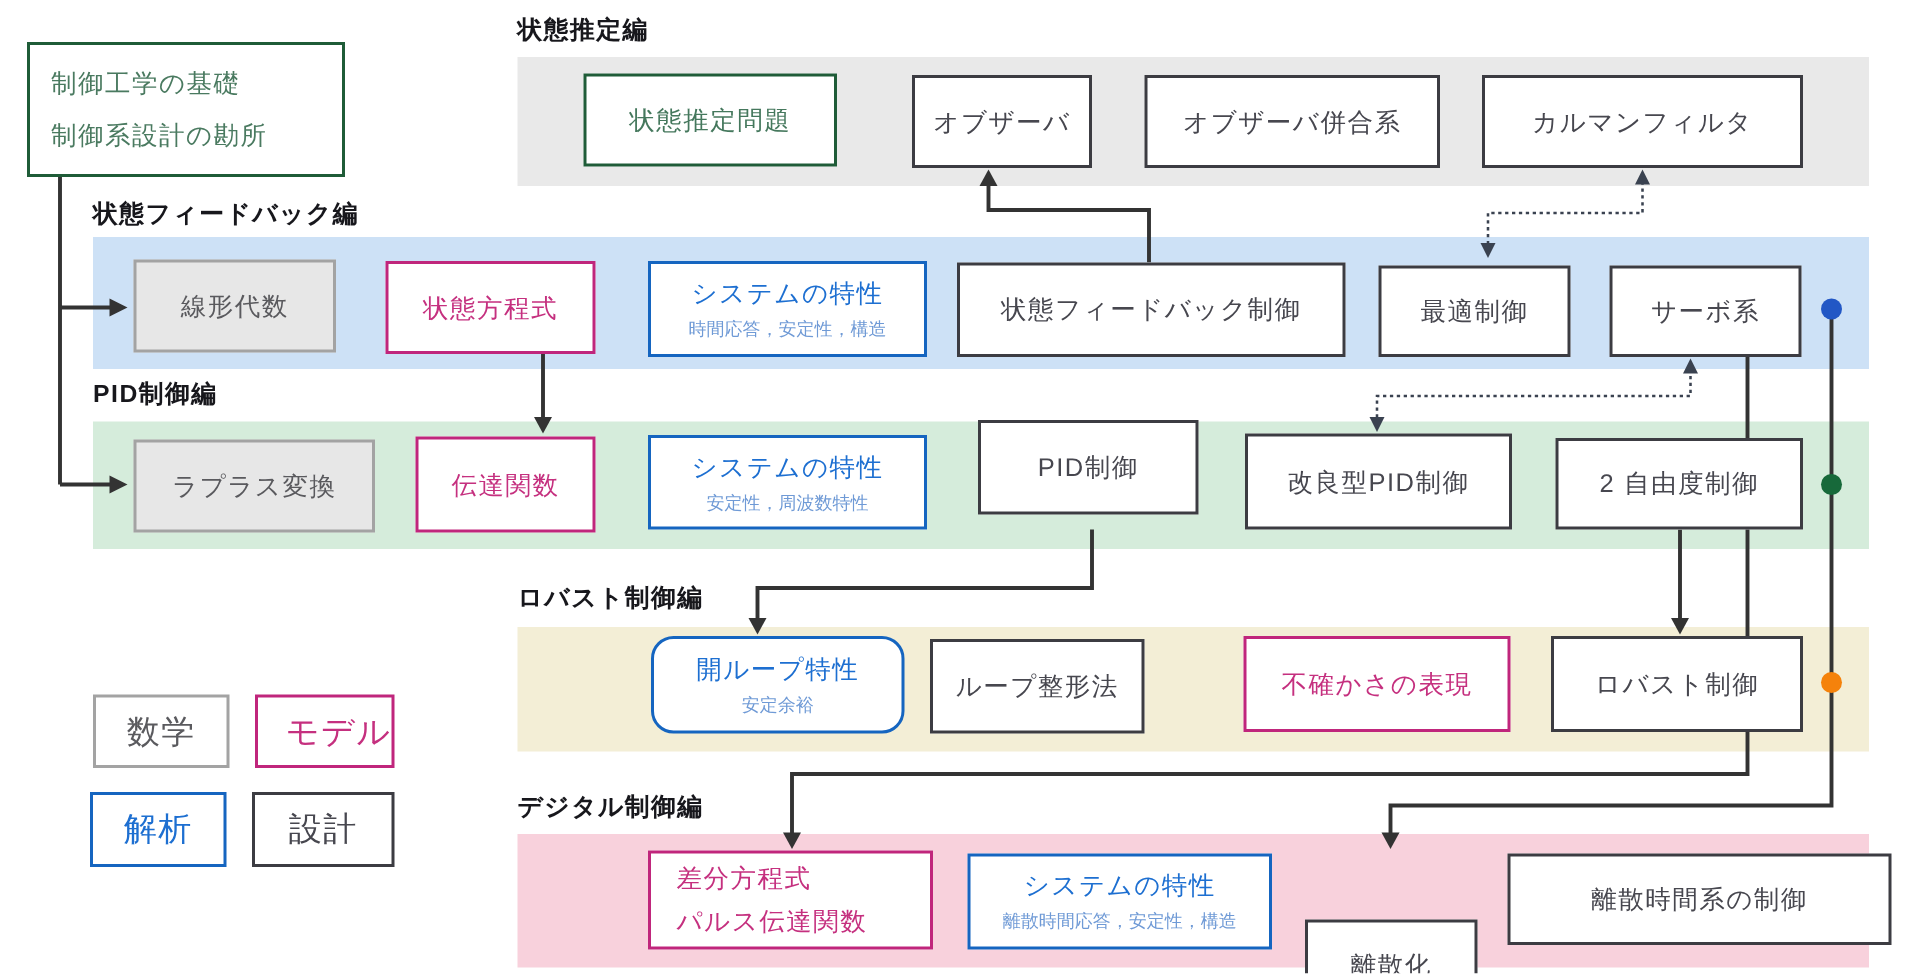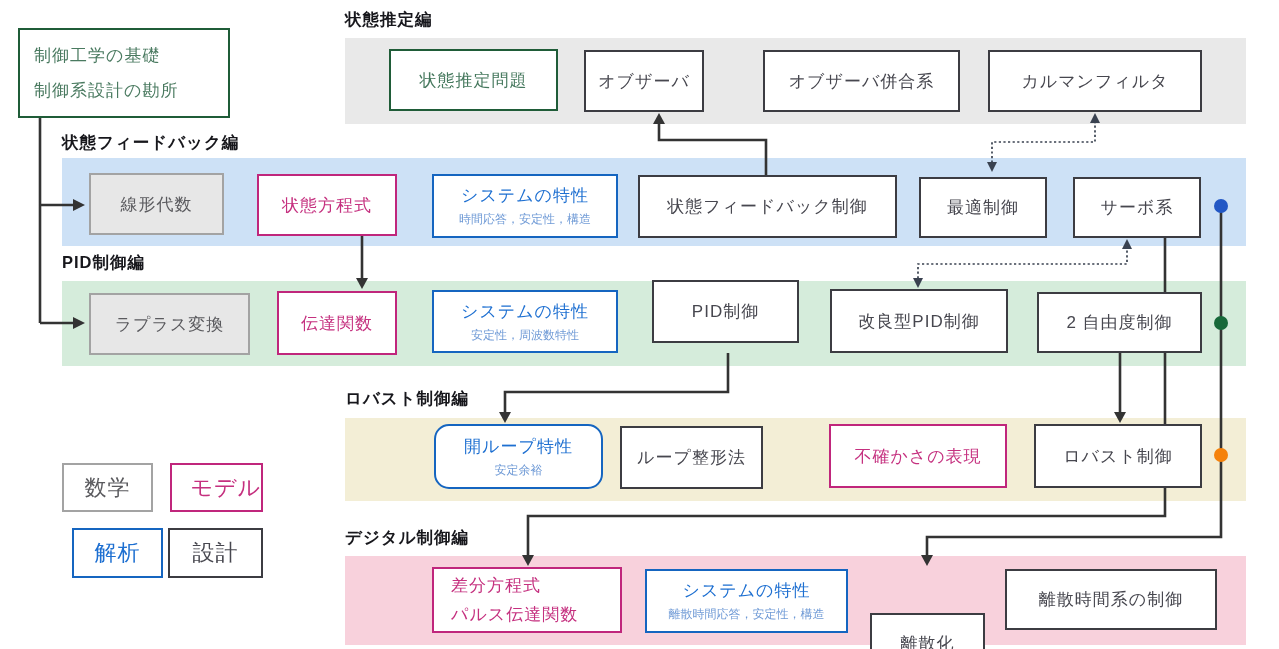--- a/index.html
+++ b/index.html
@@ -83,21 +83,21 @@
 
   <div class="sec-header" style="left:345px;top:9px;">状態推定編</div>
   <div class="sec-header" style="left:62px;top:132px;">状態フィードバック編</div>
   <div class="sec-header" style="left:62px;top:252px;">PID制御編</div>
   <div class="sec-header" style="left:345px;top:388px;">ロバスト制御編</div>
   <div class="sec-header" style="left:345px;top:527px;">デジタル制御編</div>
 
   <div class="box goal" style="left:389px;top:49px;width:169px;height:62px;">
     <span>状態推定問題</span>
   </div>
-  <div class="box design" style="left:584px;top:50px;width:120px;height:62px;align-items:center;">
+  <div class="box design" style="left:608px;top:50px;width:120px;height:62px;align-items:center;">
     <span>オブザーバ</span>
   </div>
   <div class="box design" style="left:763px;top:50px;width:197px;height:62px;">
     <span>オブザーバ併合系</span>
   </div>
   <div class="box math" style="left:89px;top:173px;width:135px;height:62px;">
     <span>線形代数</span>
   </div>
 
   <div class="box design" style="left:988px;top:50px;width:214px;height:62px;">
@@ -158,34 +158,34 @@
     <span>差分方程式</span>
     <span>パルス伝達関数</span>
   </div>
   <div class="box analysis" style="left:645px;top:569px;width:203px;height:64px;">
     <span>システムの特性</span>
     <span class="sub">離散時間応答，安定性，構造</span>
   </div>
   <div class="box design" style="left:870px;top:569px;width:115px;height:61px;margin-top:44px;">
     <span>離散化</span>
   </div>
-  <div class="box design" style="left:1005px;top:569px;width:212px;height:61px;">
+  <div class="box design" style="left:1005px;top:569px;width:256px;height:61px;">
     <span>離散時間系の制御</span>
   </div>
 
   <div class="dot" style="left: 1214px; top: 199px; background-color: rgb(34, 87, 197);"></div>
   <div class="dot" style="left: 1214px; top: 316px; background-color: rgb(23, 105, 58);"></div>
   <div class="dot" style="left: 1214px; top: 448px; background-color: rgb(245, 130, 11);"></div>
 
   <div class="legend-box math" style="left:62px;top:463px;width:91px;height:49px;">
     <span>数学</span>
   </div>
   <div class="legend-box model" style="left:170px;top:463px;width:93px;height:49px;justify-content:flex-end;">
     <span>モデル</span>
   </div>
-  <div class="legend-box analysis" style="left:72px;top:528px;width:91px;height:50px;align-items:center;">
+  <div class="legend-box analysis" style="left:60px;top:528px;width:91px;height:50px;align-items:center;">
     <span>解析</span>
   </div>
   <div class="legend-box design" style="left:168px;top:528px;width:95px;height:50px;">
     <span>設計</span>
   </div>
 
 </div>
 
 </body></html>

